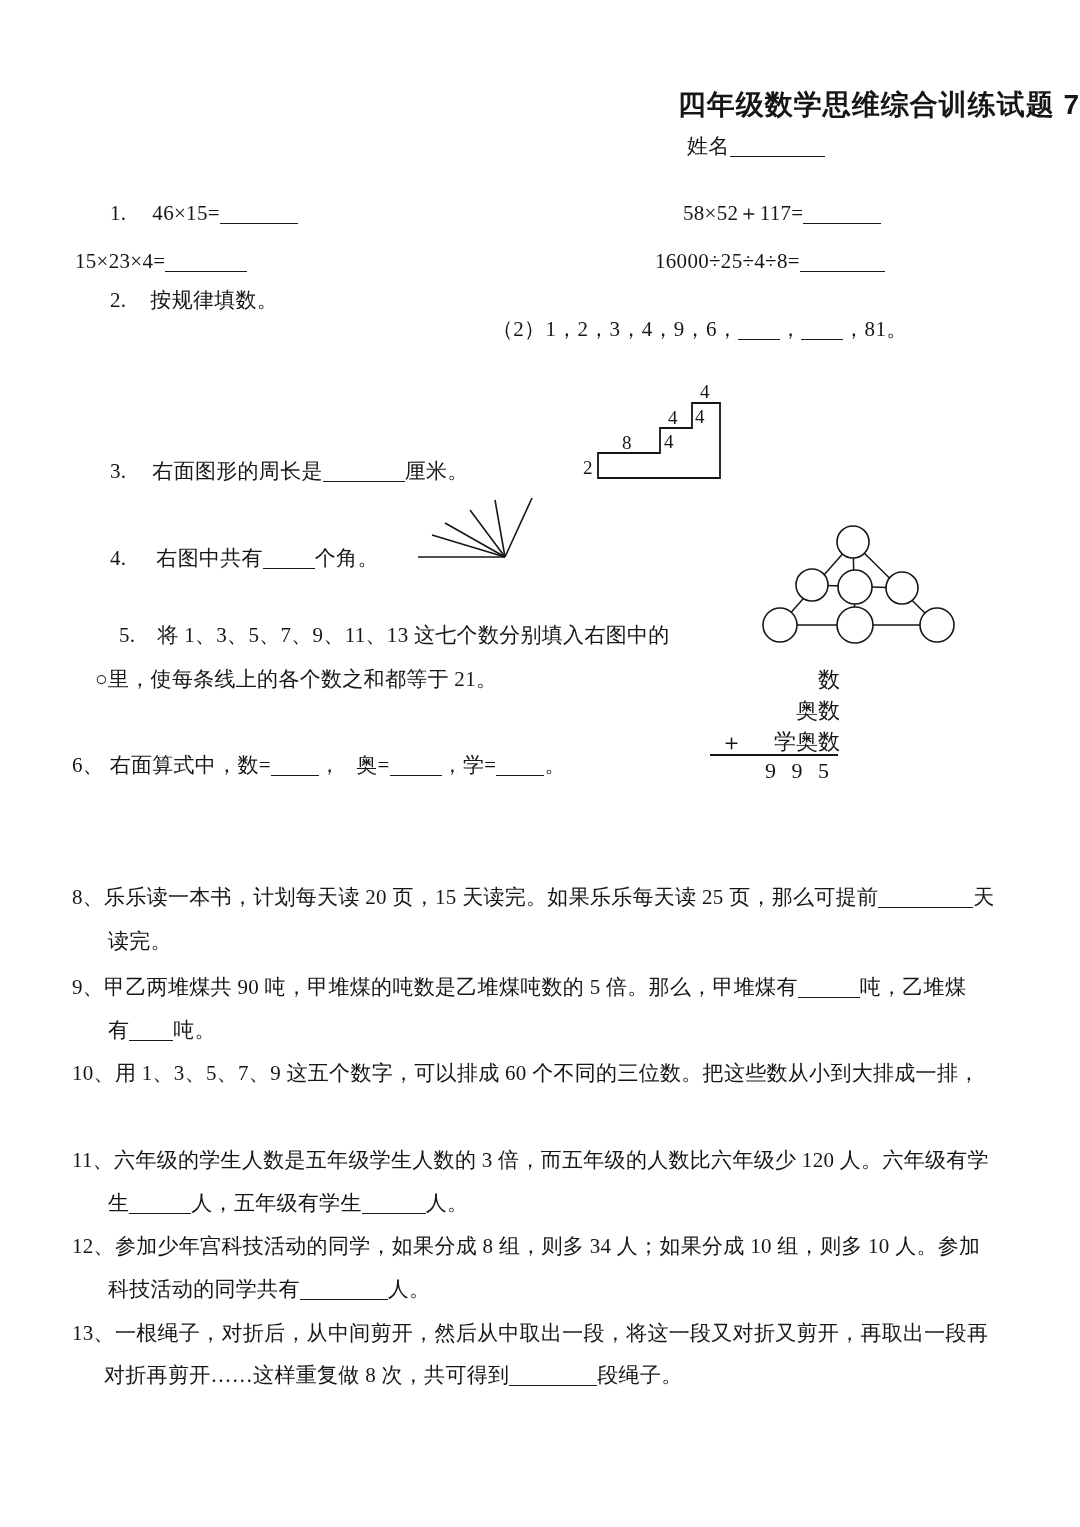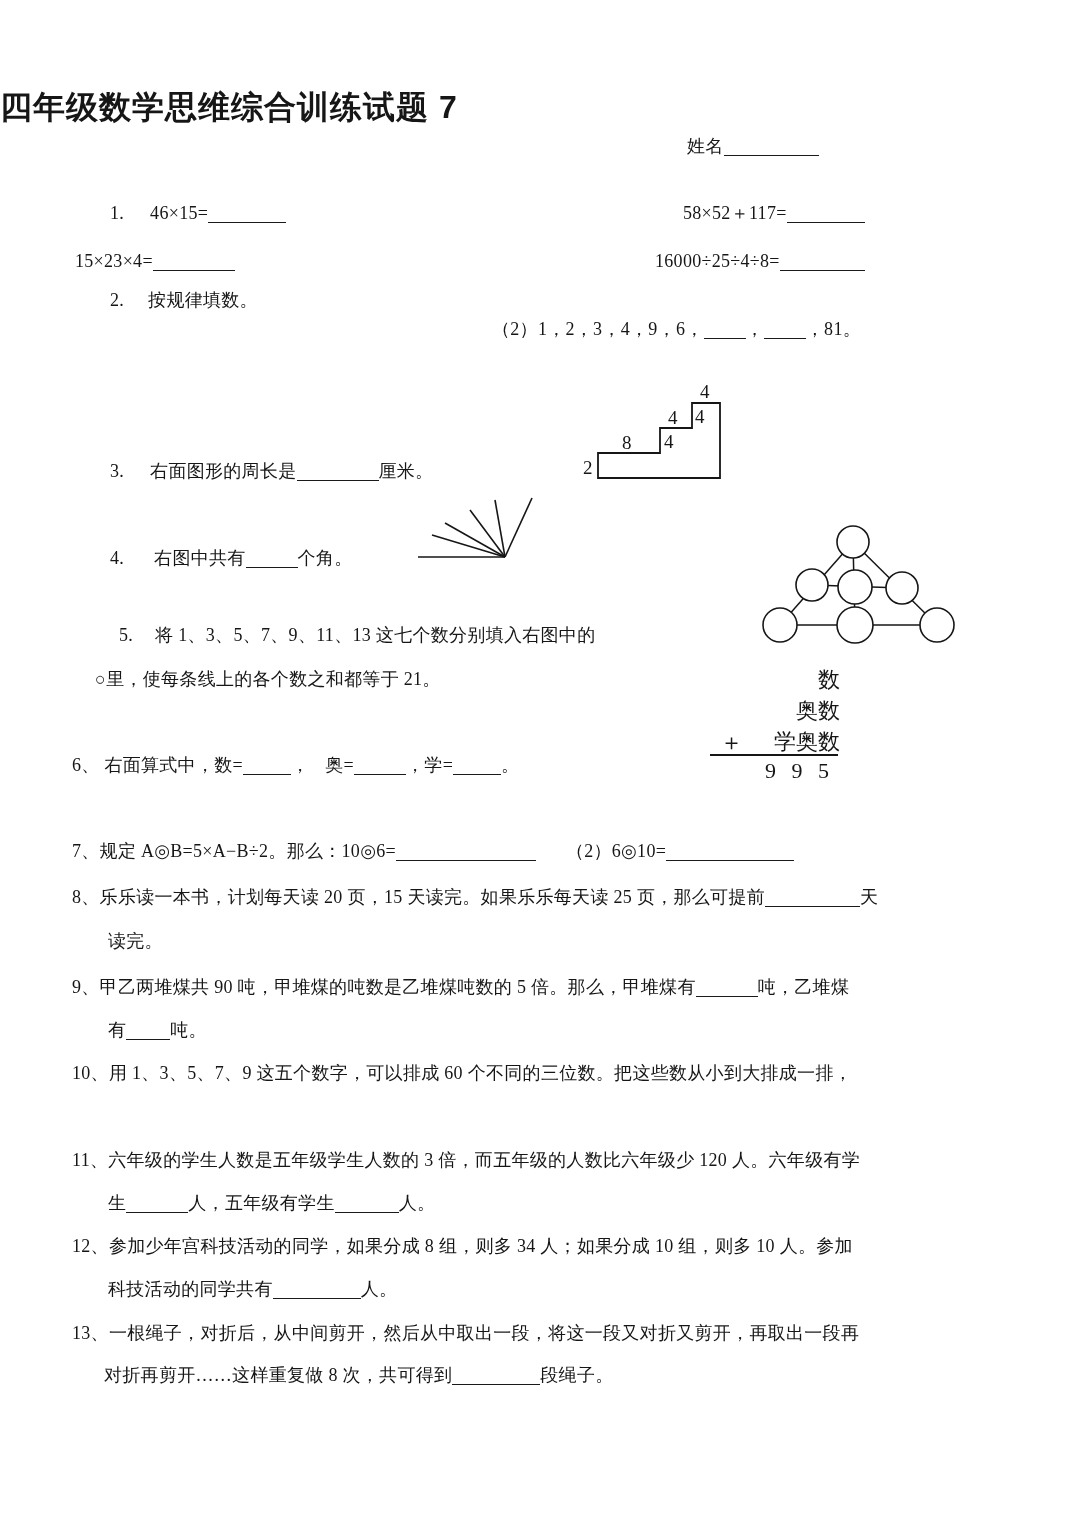--- a/index.html
+++ b/index.html
@@ -7,31 +7,31 @@
     position:relative;
     width:1080px;height:1527px;
     background:#ffffff;
     margin:0 auto;
     font-family:"Liberation Serif","DejaVu Serif",serif;
     color:#161616;
     overflow:hidden;
   }
   .line{
     position:absolute;
-    font-size:18px;
+    font-size:21px;
     line-height:26px;
     white-space:nowrap;
     letter-spacing:0.3px;
   }
   .title{
     position:absolute;
     left:0;right:0;top:86px;
-    text-align:left;
+    text-align:right;
     font-family:"Liberation Sans","DejaVu Sans",sans-serif;
-    font-size:32px;
+    font-size:28px;
     font-weight:bold;
     letter-spacing:1px;
   }
   .blank{
     display:inline-block;
     height:18px;
     vertical-align:-4px;
     border-bottom:1.6px solid #1a1a1a;
   }
   .qnum{display:inline-block;}
@@ -148,23 +148,20 @@
     <div class="add-plus">＋</div>
     <div class="add-row" style="top:69px;">学奥数</div>
     <div class="add-rule"></div>
     <div class="add-sum">9 9 5</div>
   </div>
 
   <div class="line" style="left:72px;top:752px;">
     <span>6、 右面算式中，数=</span><span class="blank w48"></span><span class="g16">，</span><span>奥=</span><span class="blank w52"></span><span>，学=</span><span class="blank w48"></span><span>。</span>
   </div>
 
-  <div class="line" style="left:72px;top:838px;">
-    <span>7、规定 A◎B=5×A−B÷2。那么：10◎6=</span><span class="blank w140 g30"></span><span>（2）6◎10=</span><span class="blank w128"></span>
-  </div>
 
   <div class="line" style="left:72px;top:884px;">
     <span>8、乐乐读一本书，计划每天读 20 页，15 天读完。如果乐乐每天读 25 页，那么可提前</span><span class="blank w95"></span><span>天</span>
   </div>
   <div class="line" style="left:108px;top:928px;">
     <span>读完。</span>
   </div>
 
   <div class="line" style="left:72px;top:974px;">
     <span>9、甲乙两堆煤共 90 吨，甲堆煤的吨数是乙堆煤吨数的 5 倍。那么，甲堆煤有</span><span class="blank w62"></span><span>吨，乙堆煤</span>

